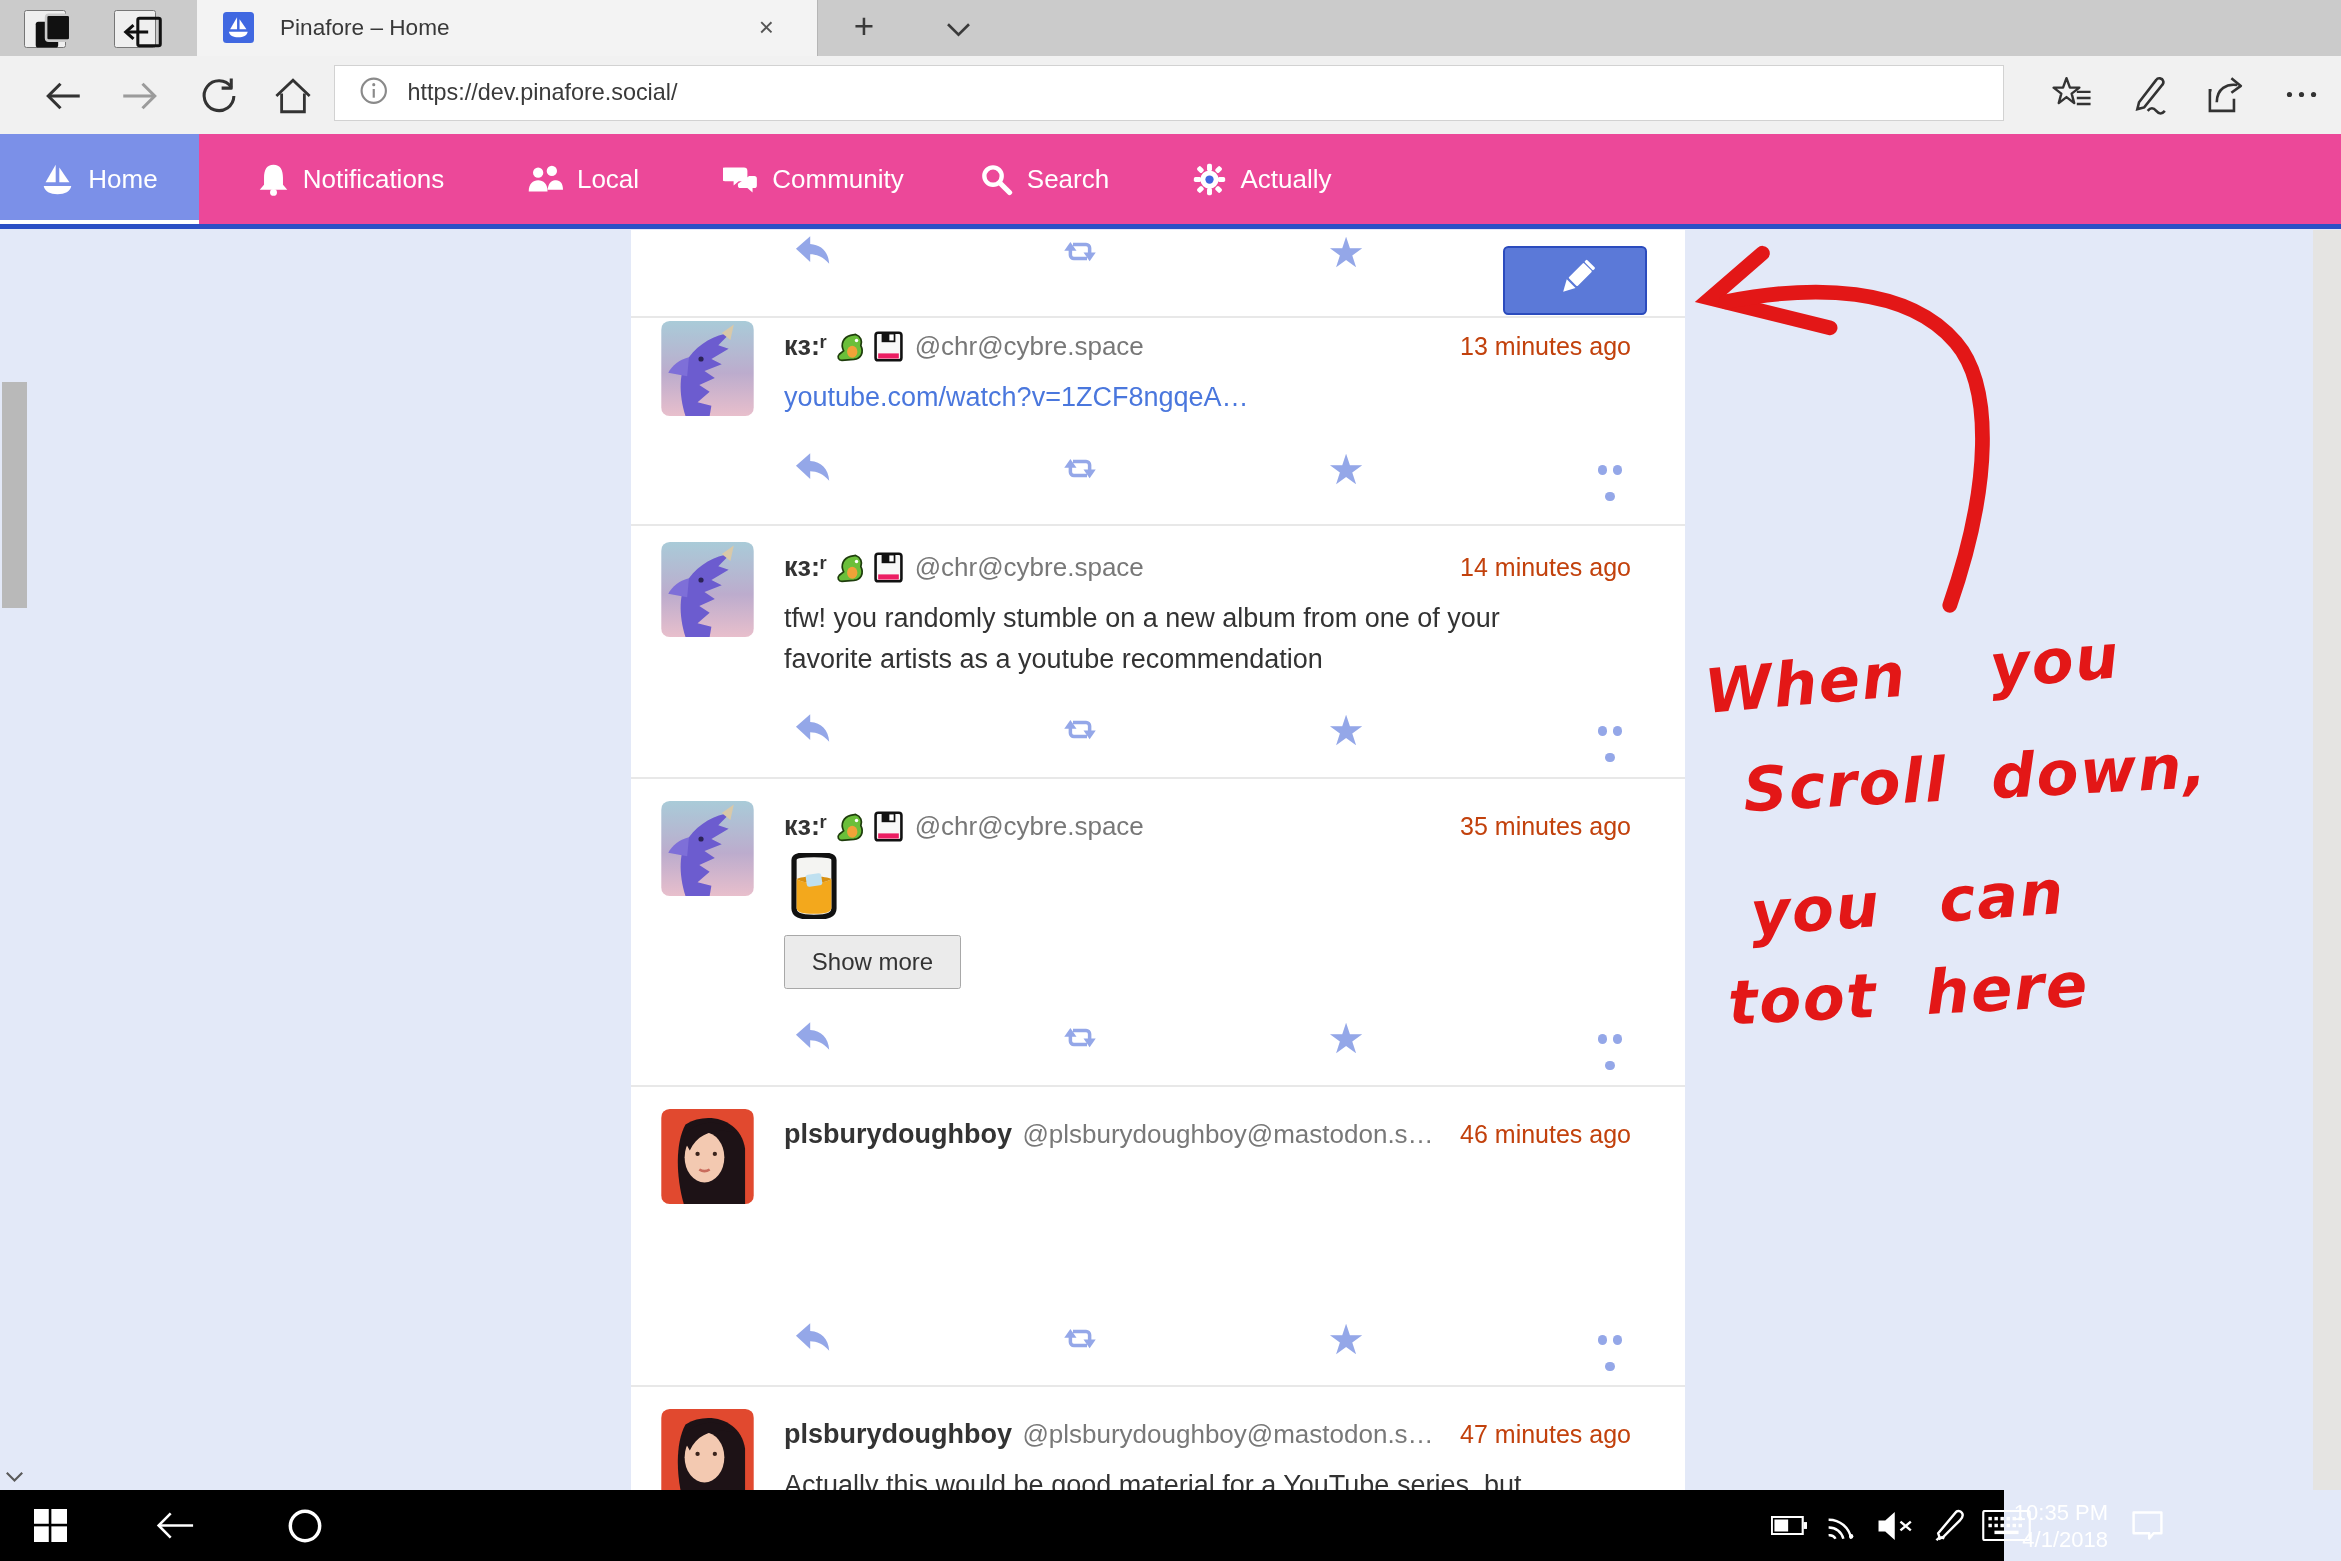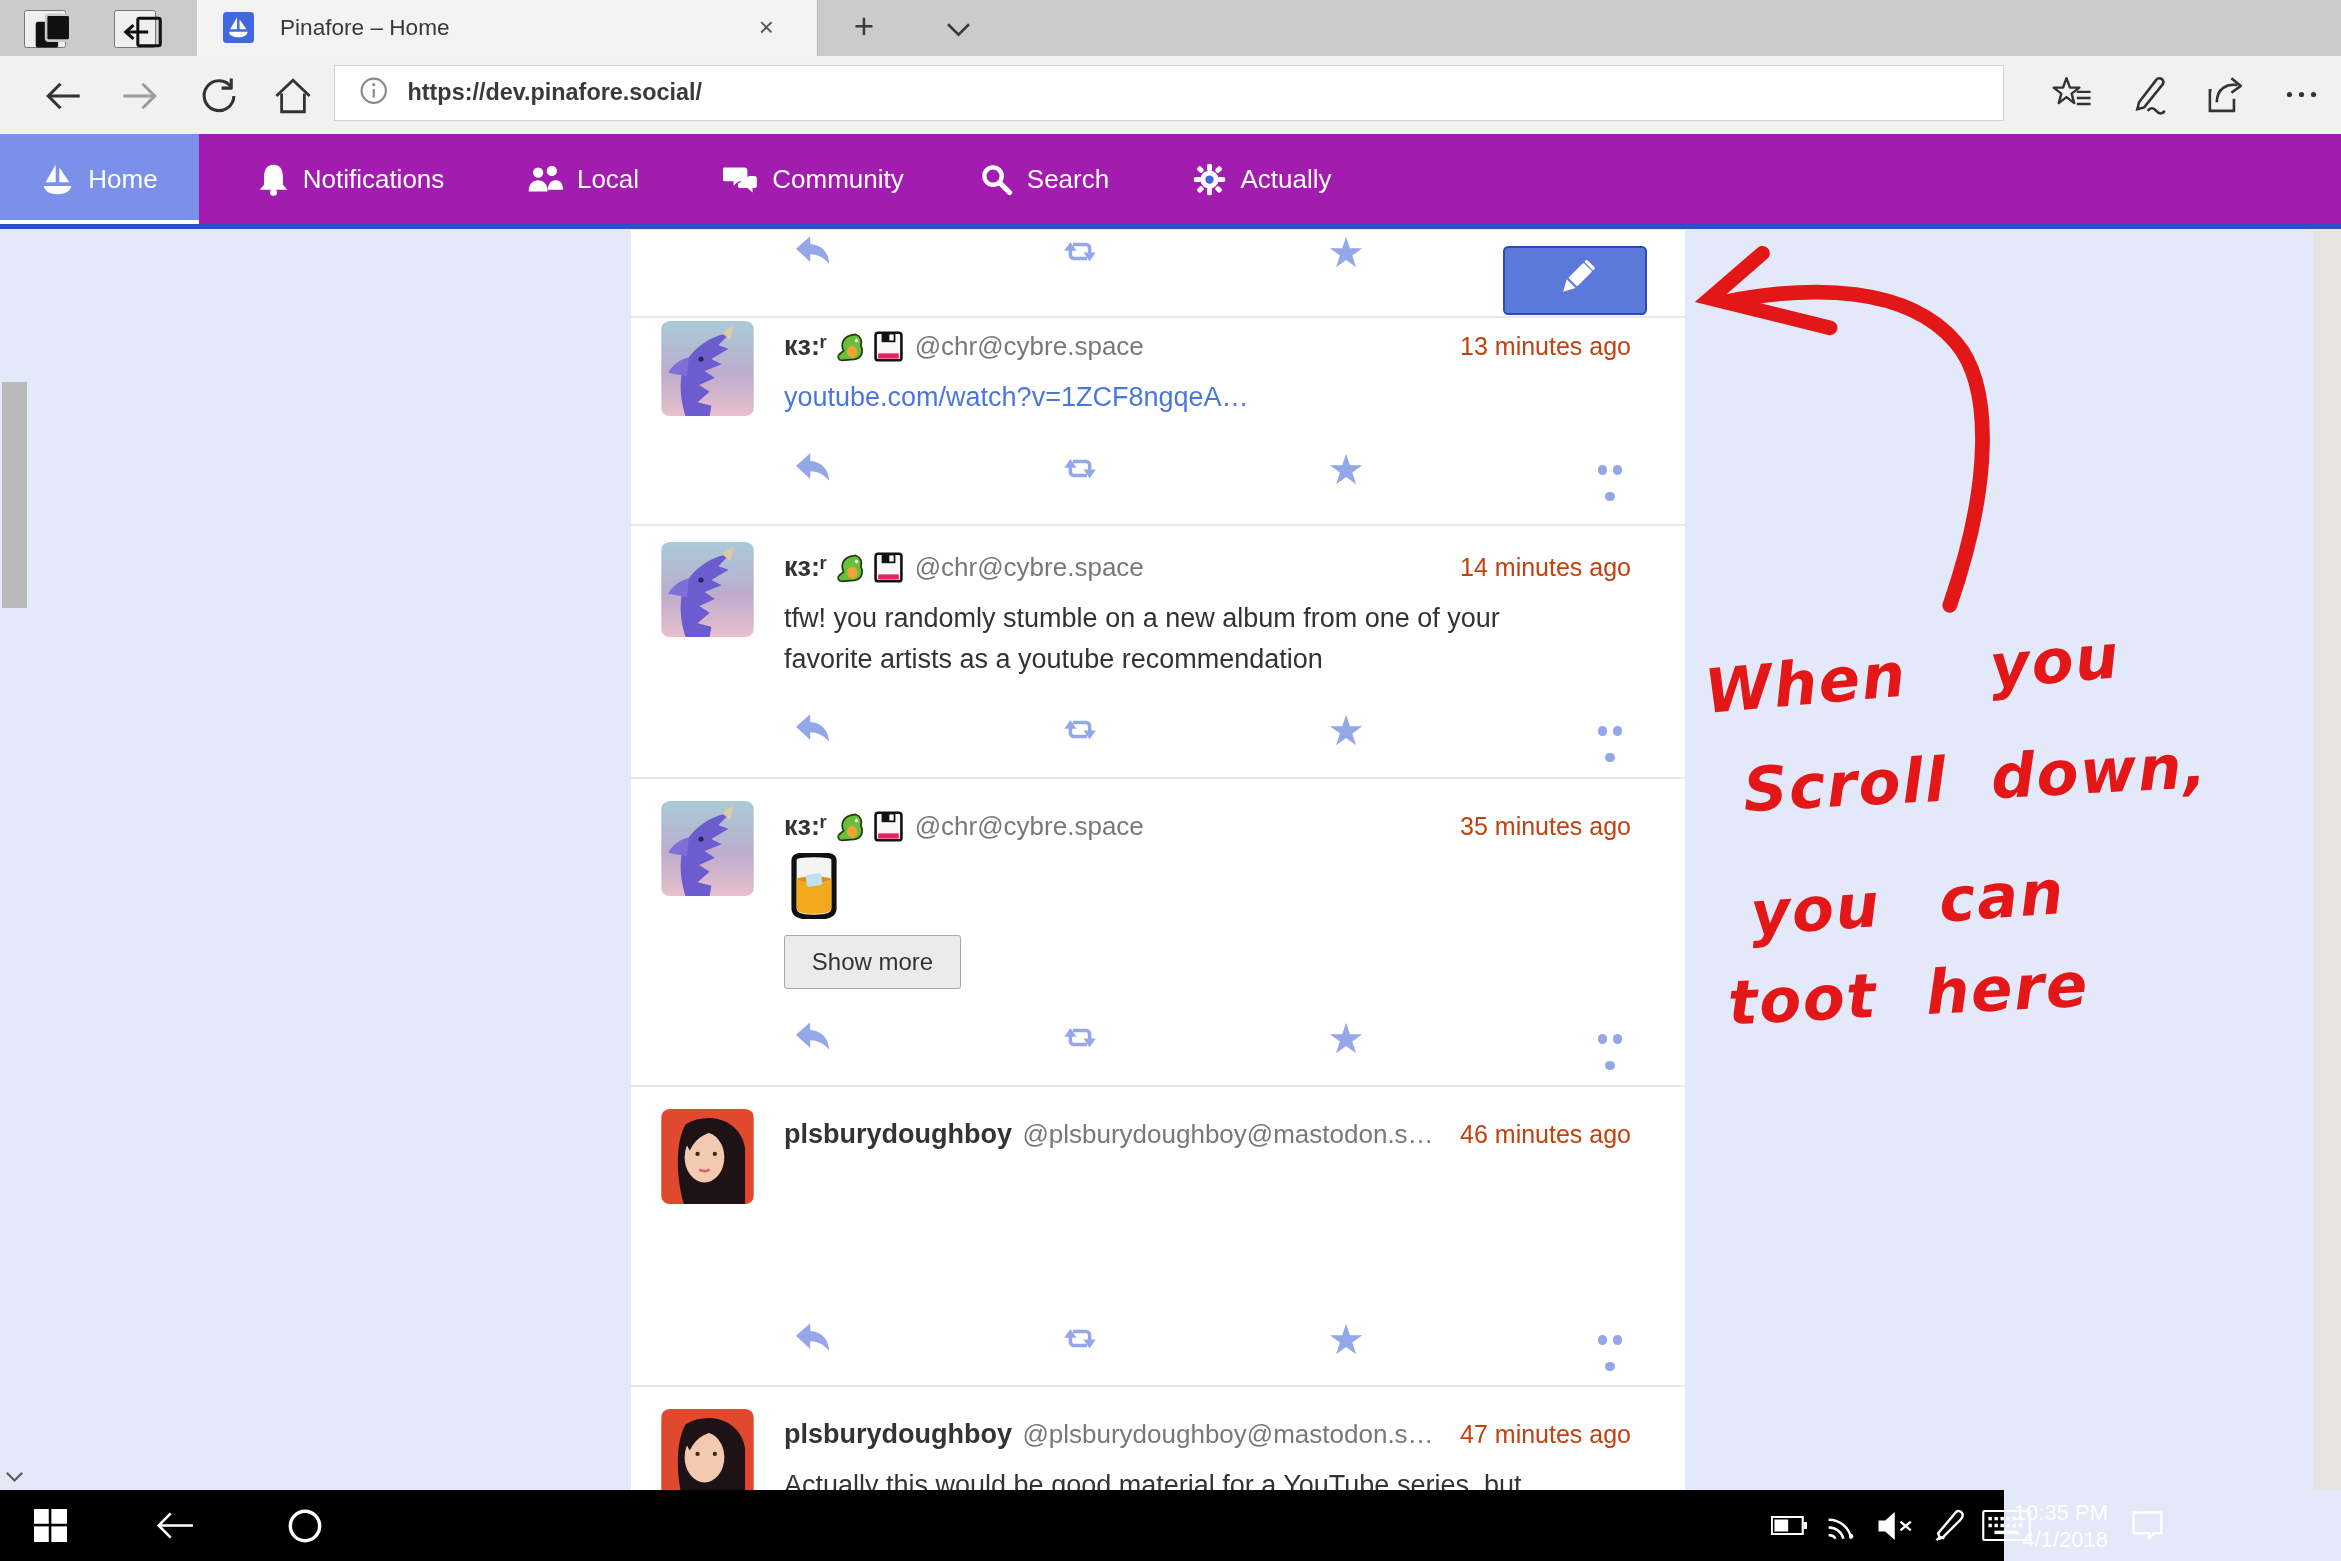--- a/index.html
+++ b/index.html
@@ -10,29 +10,29 @@
   .tabbar{position:absolute;left:0;top:0;width:2342px;height:56px;background:#cbcbcb;}
   .winicon{position:absolute;top:10.4px;width:42px;height:38px;cursor:pointer;}
   .tab{position:absolute;left:197px;top:0;width:621px;height:56px;background:#f3f3f3;display:flex;align-items:center;border-right:0.9px solid #b5b5b5;}
   .favicon{position:absolute;left:26px;top:12px;width:31px;height:31px;background:#4068e1;border-radius:3.5px;display:flex;align-items:center;justify-content:center;}
   .tab-title{position:absolute;left:83px;top:0;line-height:56px;font-size:22.6px;color:#383838;white-space:nowrap;}
   .tab-close{position:absolute;right:43px;top:0;line-height:55px;font-size:26px;color:#555;}
   .newtab{position:absolute;left:838px;top:0;width:52px;height:56px;text-align:center;line-height:52px;font-size:35px;color:#3a3a3a;font-weight:300;}
   .tabchev{position:absolute;left:941px;top:19px;width:35px;height:21px;}
 
   
-  .toolbar{position:absolute;left:0;top:56px;width:2342px;height:78px;background:#f1f1f1;font-weight:bold;}
+  .toolbar{position:absolute;left:0;top:56px;width:2342px;height:78px;background:#f1f1f1;}
   .navbtn{position:absolute;top:19px;width:42px;height:42px;background:none;border:none;padding:0;}
   .addr{position:absolute;left:334px;top:8.7px;width:1670px;height:56px;background:#fff;border:0.9px solid #d2d2d2;display:flex;align-items:center;}
   .addr .info{margin-left:24px;flex:0 0 auto;}
   .addr .url{margin-left:19px;font-size:23.4px;color:#3a3a3a;white-space:nowrap;}
   .rightbtn{position:absolute;top:17.3px;width:43px;height:43px;background:none;border:none;padding:0;}
 
   
-  .pnav{position:absolute;left:0;top:134px;width:2342px;height:95px;background:#a21caf;border-bottom:5.2px solid #2b50c5;}
+  .pnav{position:absolute;left:0;top:134px;width:2342px;height:95px;background:#ec4899;border-bottom:5.2px solid #2b50c5;}
   .pnav-item{position:absolute;top:0;height:90px;display:flex;align-items:center;justify-content:center;gap:14px;color:#fff;font-size:26px;cursor:pointer;}
   .pnav-item.active{background:#7b90e8;}
   .pnav-item.active::after{content:"";position:absolute;left:0;right:0;bottom:0;height:4.3px;background:#fff;}
   .pnav-label{white-space:nowrap;}
 
   
   .page{position:absolute;left:0;top:230px;width:2342px;height:1260px;background:#e3e9f8;}
   .timeline{position:absolute;left:631px;top:0;width:1054px;height:1260px;background:#fff;overflow:hidden;}
   .divider{position:absolute;left:0;width:1054px;height:1.7px;background:#e8e8e8;}
   .toot{position:absolute;left:0;width:1054px;}

